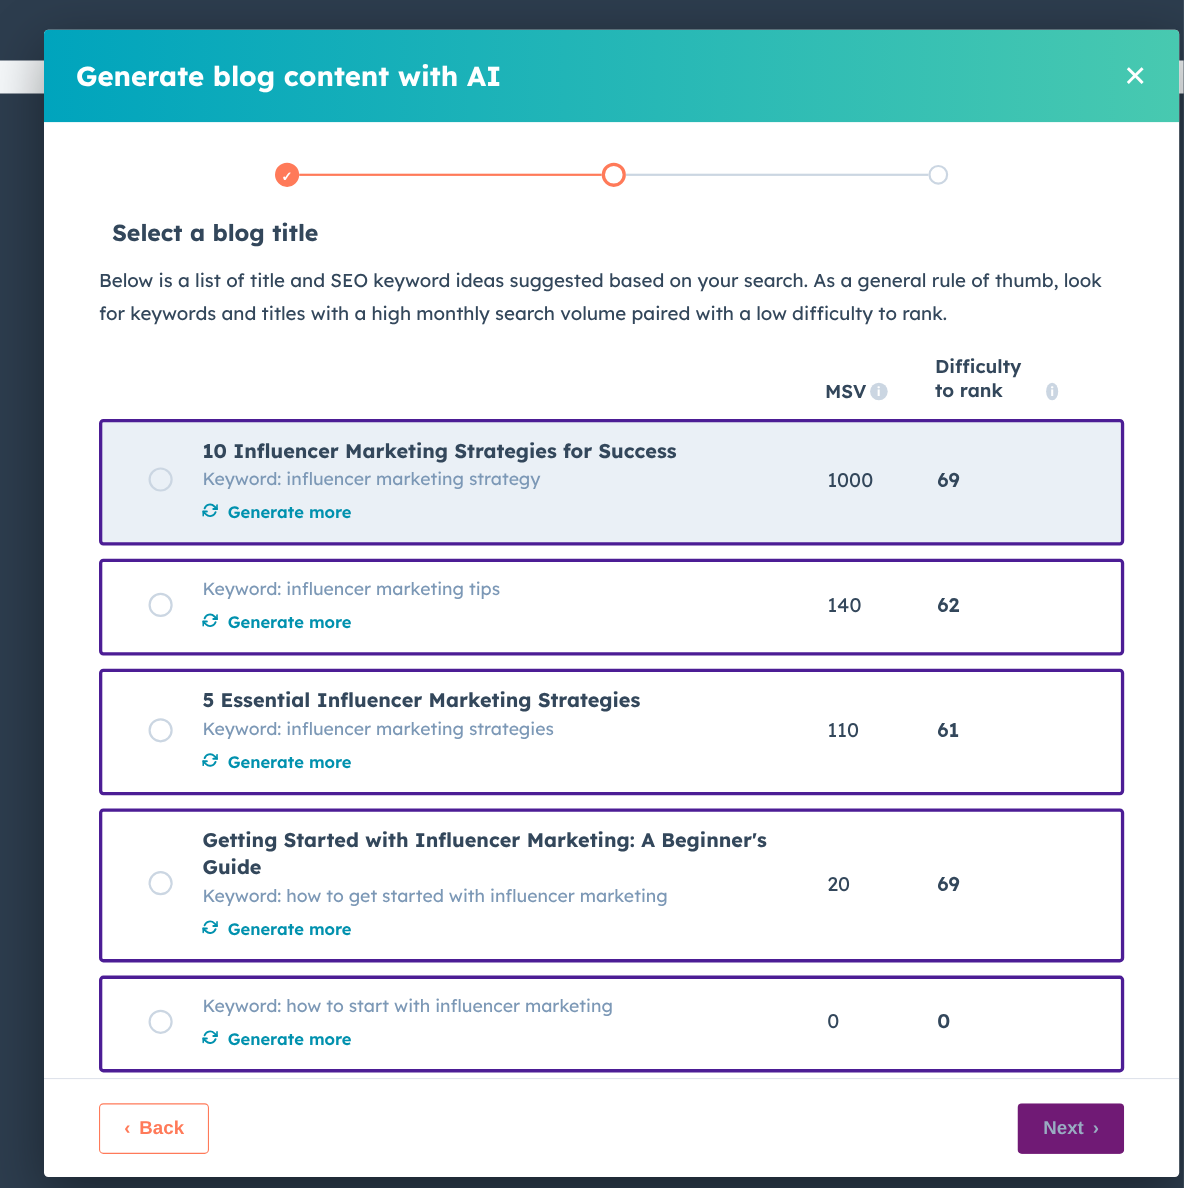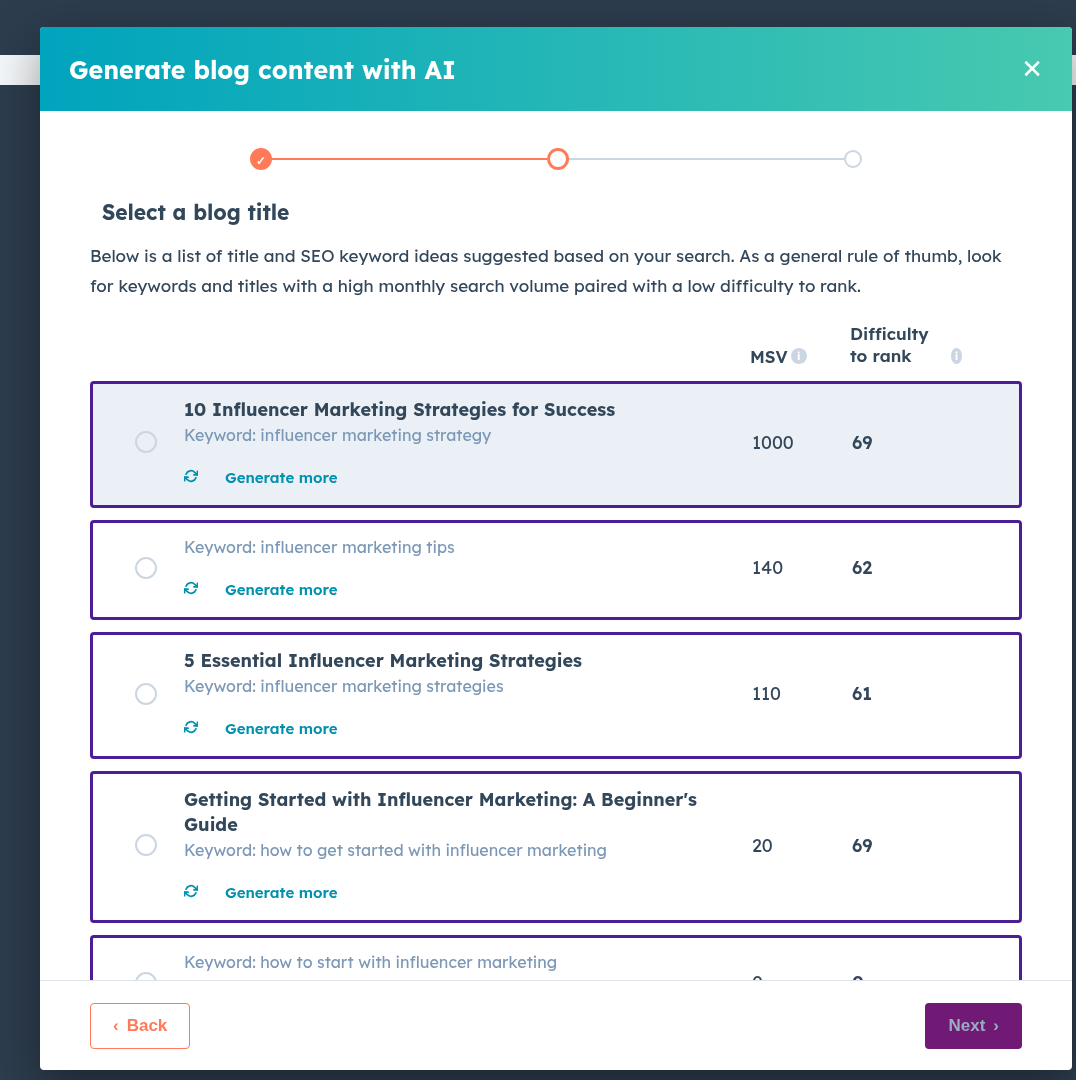--- a/index.html
+++ b/index.html
@@ -28,21 +28,21 @@
   .hdr-msv{flex:0 0 100px}
   .hdr-diff{flex:0 0 112px;line-height:1.3}
   .info-icon{display:inline-flex;width:16px;height:16px;border-radius:50%;background:#cbd6e2;color:#fff;font-size:11px;font-weight:700;align-items:center;justify-content:center;font-style:normal;margin-bottom:3px}
   .rows{display:flex;flex-direction:column;gap:12px}
   .row{border:3px solid #4c1d95;border-radius:4px;padding:14px 32px 18px 42px;display:flex;align-items:center;cursor:pointer}
   .row.highlight{background:#eaf0f6}
   .radio{width:22px;height:22px;border:2px solid #cbd6e2;border-radius:50%;flex-shrink:0;margin-right:27px}
   .row-content{flex:0 0 568px;display:flex;flex-direction:column;gap:3px}
   .title-text{font-size:18px;font-weight:700;color:#33475b;line-height:1.35}
   .keyword-text{font-size:16px;color:#7c98b6}
-  .genmore{font-size:15px;font-weight:600;color:#0091ae;display:inline-flex;align-items:center;gap:27px;margin-top:20px;cursor:pointer}
+  .genmore{font-size:15px;font-weight:600;color:#0091ae;display:inline-flex;align-items:center;gap:9px;margin-top:8px;cursor:pointer}
   .refresh-icon svg{width:14px;height:14px}
   .msv-cell{flex:0 0 100px;font-size:18px;font-weight:400;color:#33475b}
   .diff-cell{flex:0 0 80px;font-size:18px;font-weight:600;color:#33475b}
   .modal-footer{border-top:1px solid #dfe3eb;height:90px;display:flex;align-items:center;justify-content:space-between;padding:0 50px}
   .btn{font-size:17px;font-weight:600;border-radius:4px;padding:12px 22px;display:inline-flex;align-items:center;gap:8px;cursor:pointer;border:1px solid transparent}
   .btn-back{border:1px solid #ff7a59;color:#ff7a59;background:#fff}
   .btn-next{background:#701a75;color:#99acc2}
   .chev{font-size:17px;line-height:1}
 </style>
 </head>

